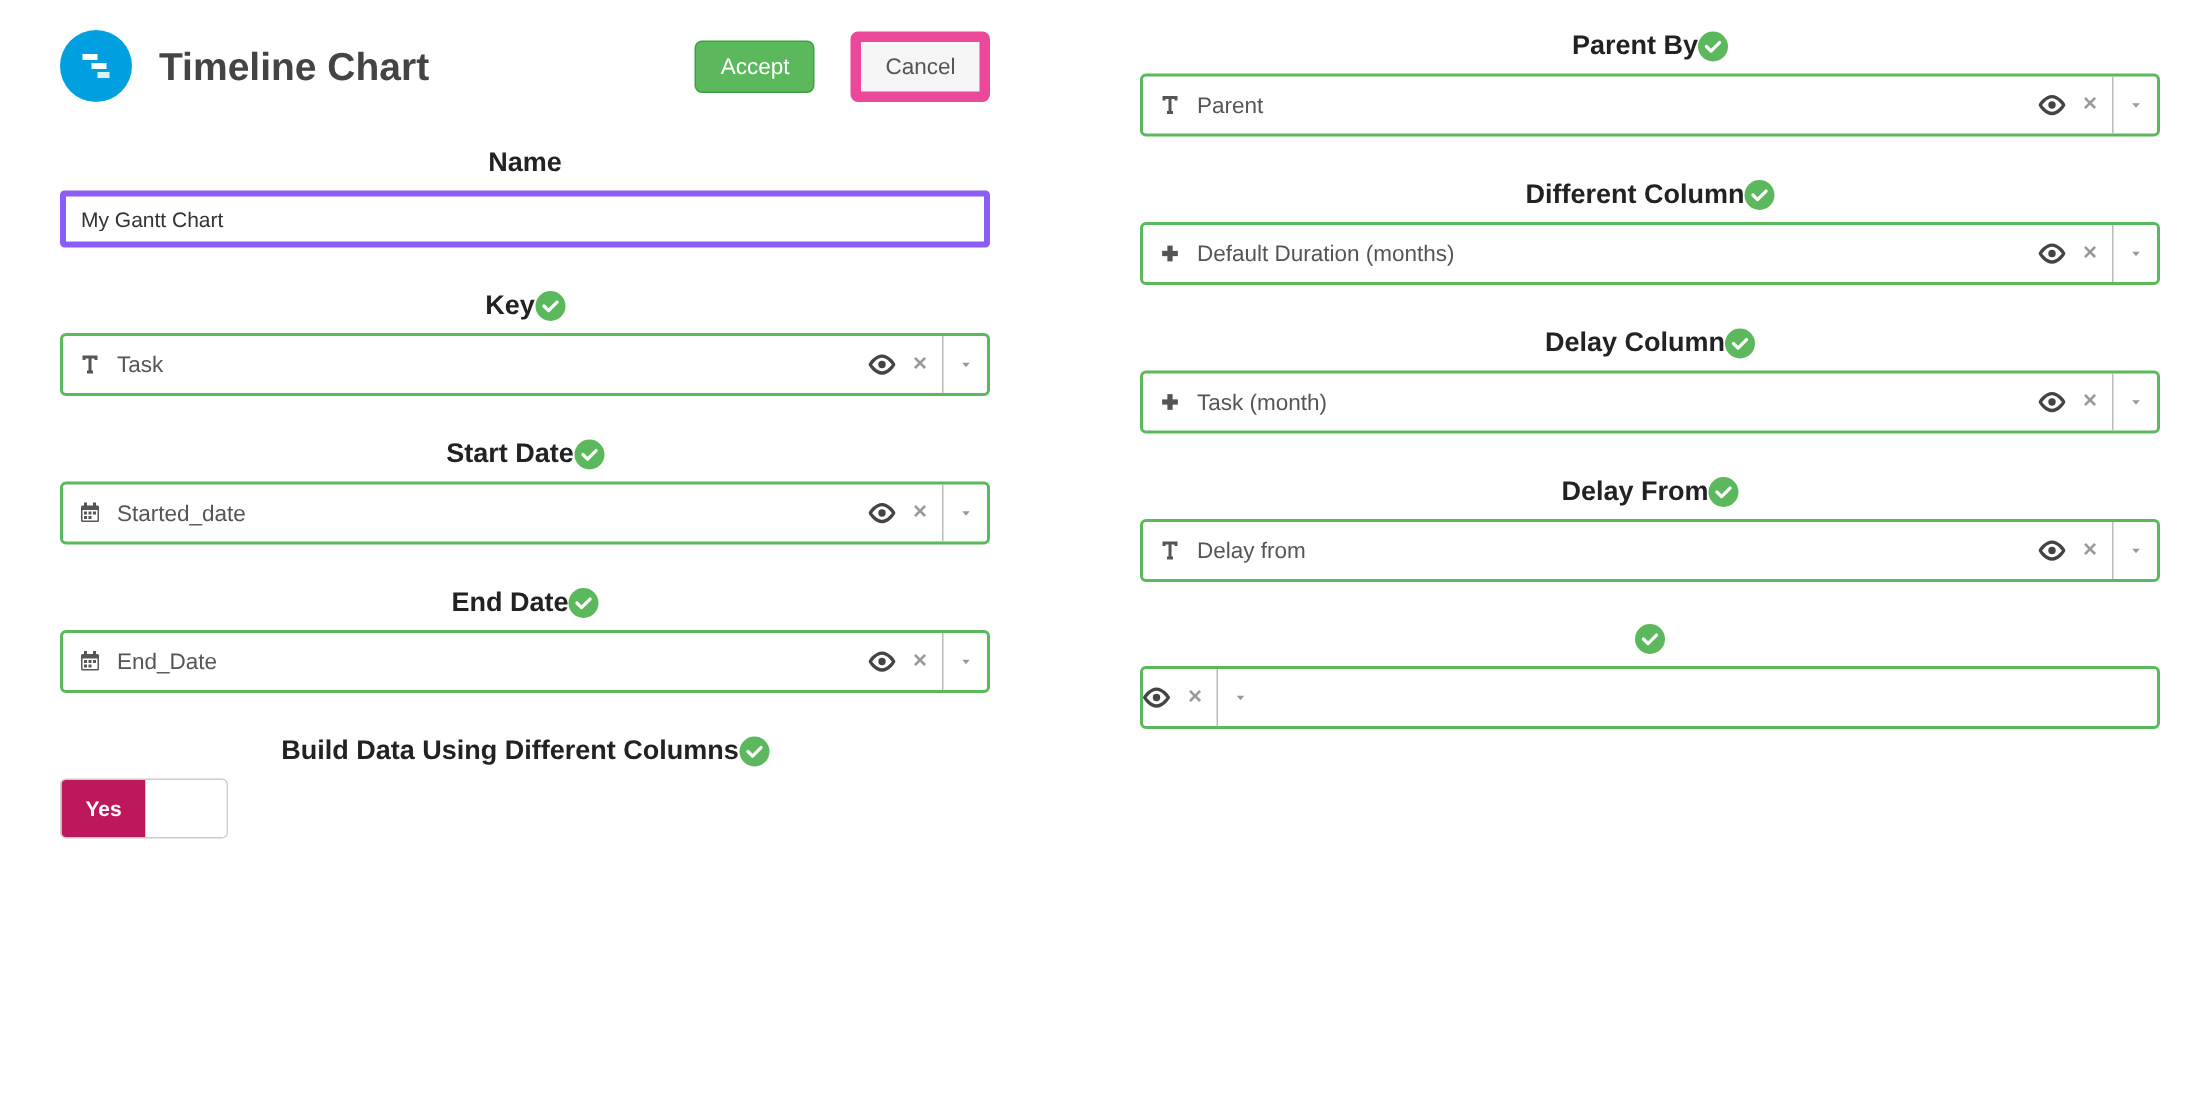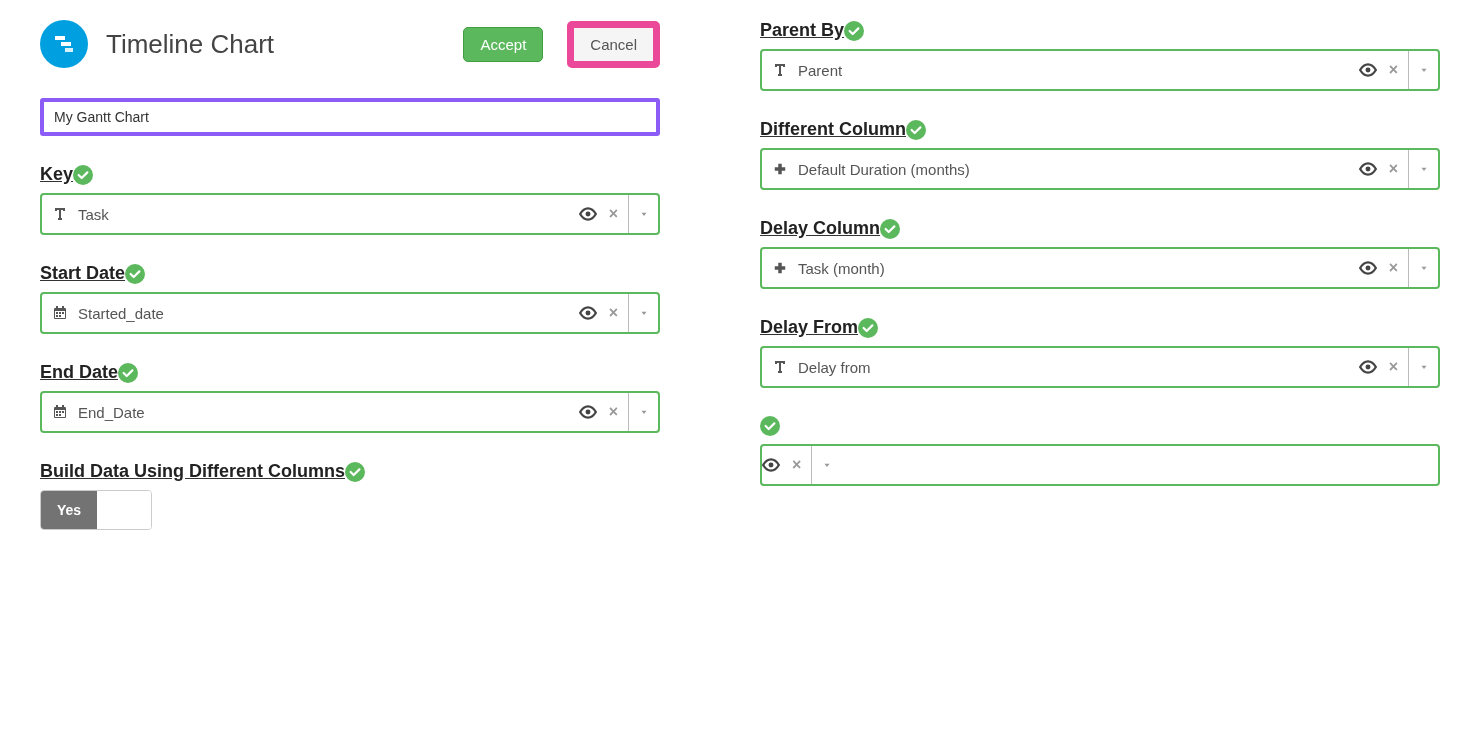--- a/index.html
+++ b/index.html
@@ -36,21 +36,21 @@
     background: #00a0e0;
     display: flex;
     align-items: center;
     justify-content: center;
     margin-right: 18px;
   }
   .header-icon svg { display:block; }
   .header-title {
     font-size: 26px;
     color: #444;
-    font-weight: normal;
+    font-weight: bold;
     flex: 1;
   }
   .btn {
     padding: 8px 16px;
     font-size: 15px;
     border-radius: 5px;
     cursor: pointer;
     margin-left: 24px;
     border: 1px solid transparent;
   }
@@ -66,23 +66,22 @@
   }
 
   
   .field-group {
     margin-bottom: 28px;
     position: relative;
   }
   .label-row {
     display: flex;
     align-items: center;
-    justify-content: flex-start;
+    justify-content: center;
     margin-bottom: 8px;
-    text-decoration: underline;
   }
   .field-label {
     font-size: 18px;
     font-weight: bold;
     color: #222;
   }
   .check-badge {
     width: 20px;
     height: 20px;
     background: #5cb85c;
@@ -163,21 +162,21 @@
 
   
   .toggle {
     display: inline-flex;
     border: 1px solid #ccc;
     border-radius: 4px;
     overflow: hidden;
     height: 40px;
   }
   .toggle-on {
-    background: #737373;
+    background: #be185d;
     color: #fff;
     font-weight: bold;
     padding: 0 16px;
     display: flex;
     align-items: center;
   }
   .toggle-off {
     background: #fff;
     width: 54px;
   }
@@ -232,20 +231,23 @@
         <svg width="26" height="26" viewBox="0 0 26 26">
             <use href="#icon-gantt"></use>
           </svg>
       </div>
       <div class="header-title">Timeline Chart</div>
       <button class="btn btn-accept">Accept</button>
       <button class="btn btn-cancel">Cancel</button>
     </div>
 
     <div class="field-group">
+      <div class="label-row">
+        <div class="field-label">Name</div>
+      </div>
       <input class="text-input" type="text" value="My Gantt Chart" style="">
     </div>
 
     <div class="field-group">
       <div class="label-row">
         <div class="field-label">Key</div>
         <div class="check-badge">
             <svg width="14" height="14" viewBox="0 0 16 16" style="color:#fff">
               <use href="#icon-check"></use>
             </svg>

